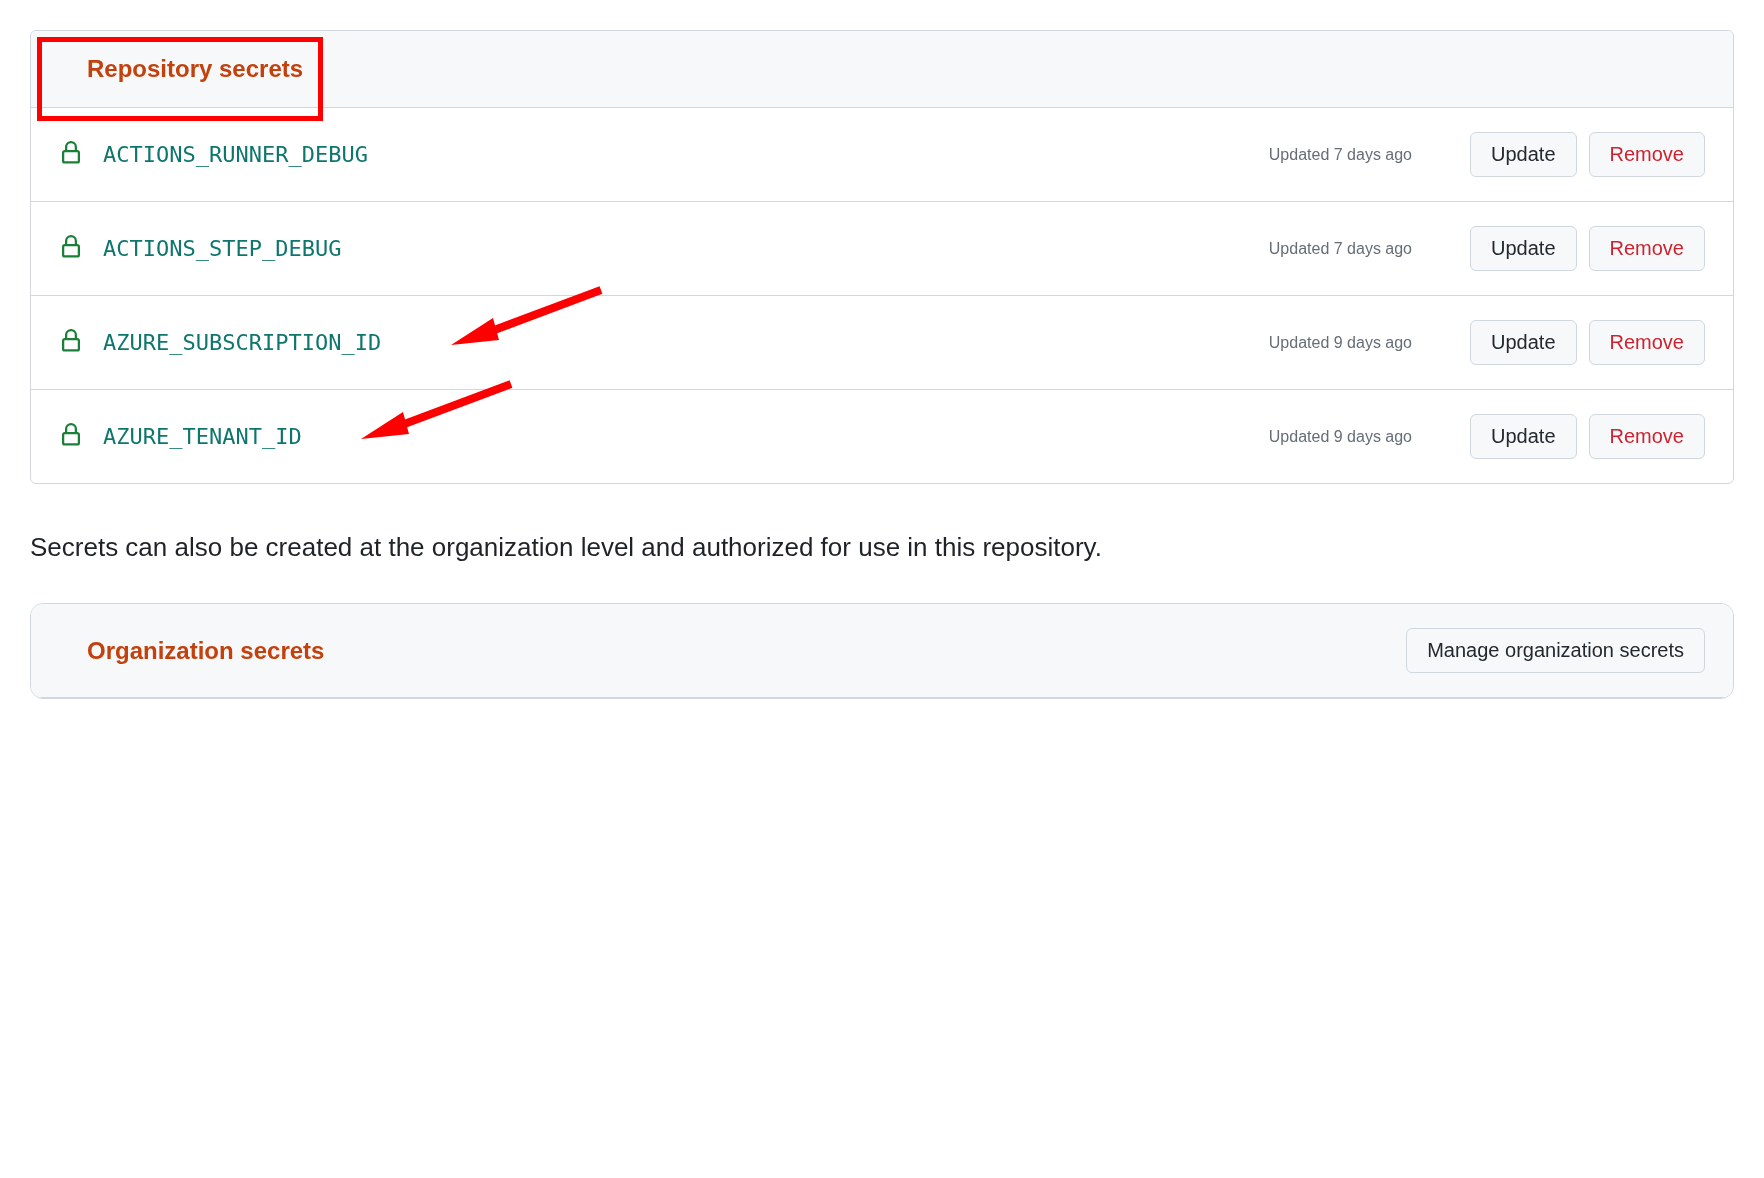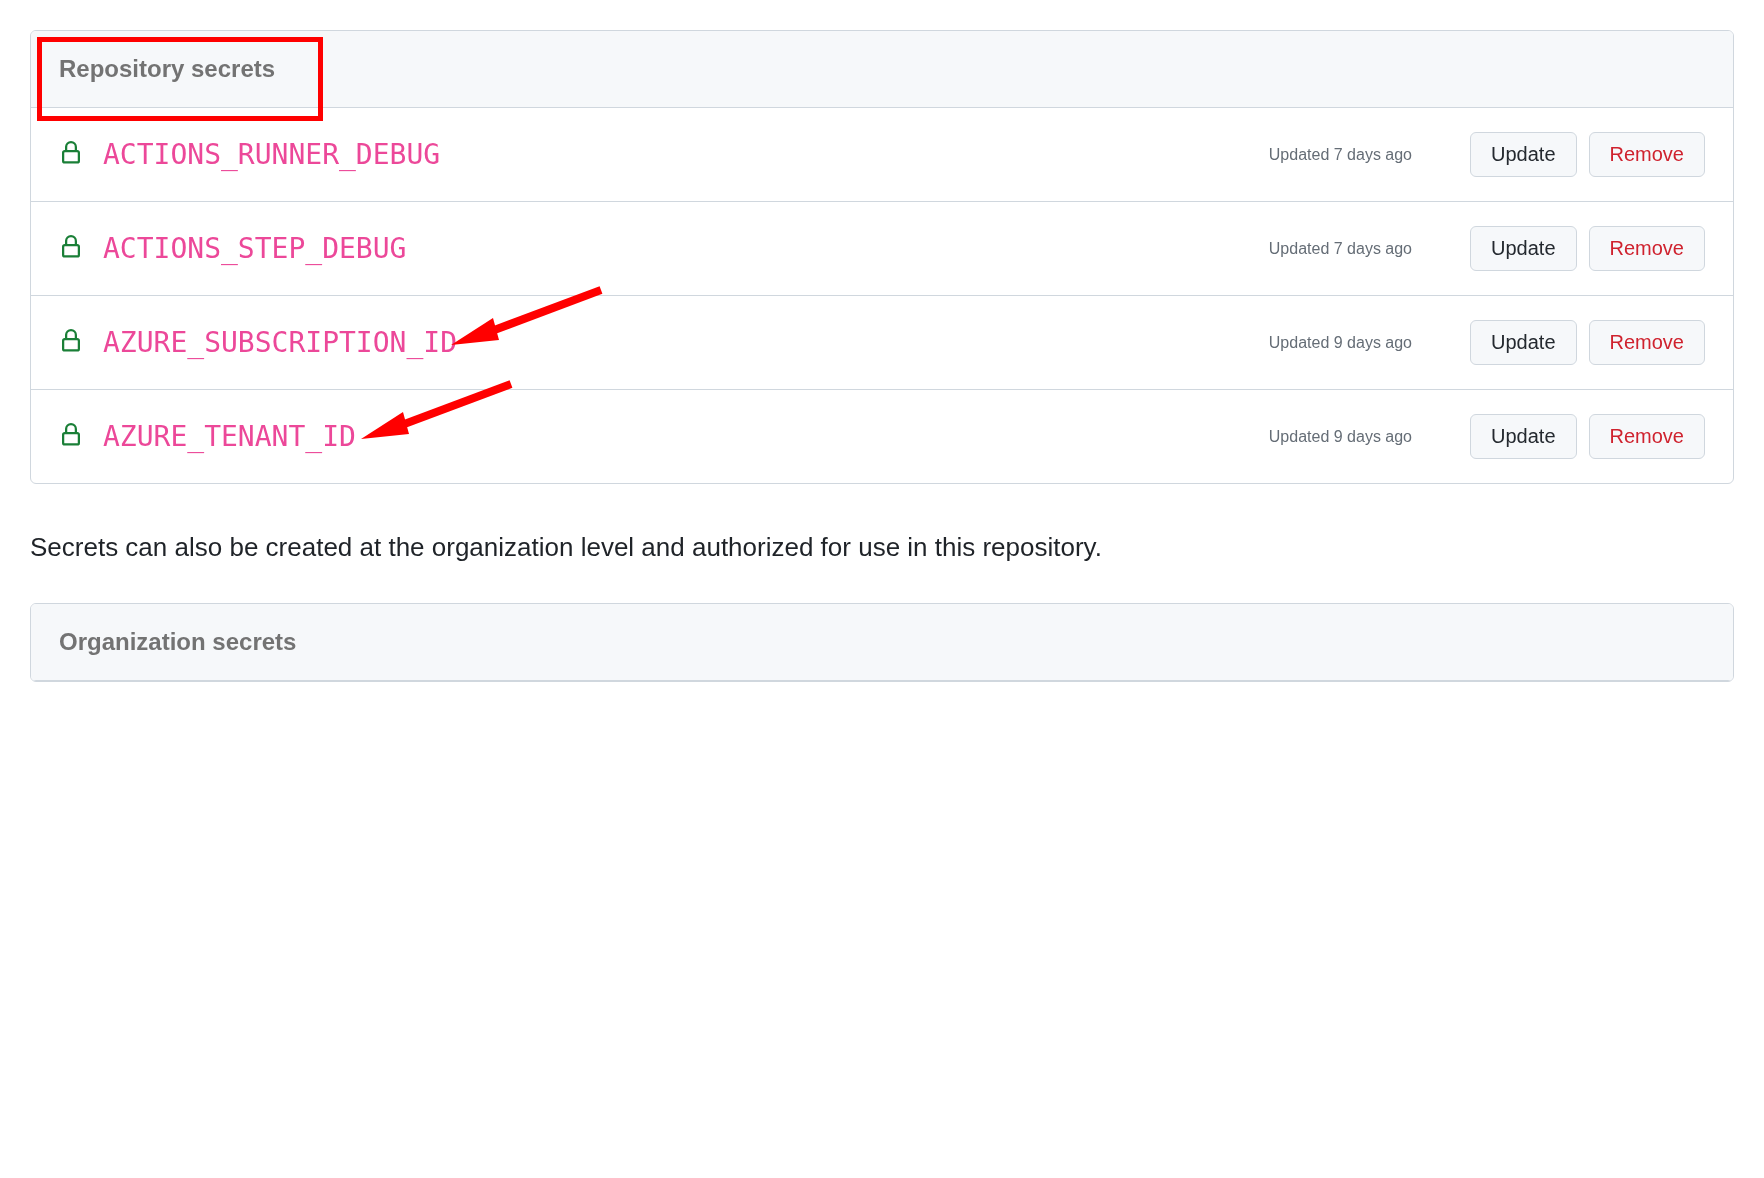--- a/index.html
+++ b/index.html
@@ -24,21 +24,22 @@
       padding: 24px 28px;
       border-bottom: 1px solid #d0d7de;
       display: flex;
       align-items: center;
       justify-content: space-between;
       position: relative;
     }
     .panel-title {
       font-size: 24px;
       font-weight: 600;
-      color: #737373;
+      color: #c2410c;
+      margin-left: 28px;
     }
     .highlight-box {
       position: absolute;
       border: 5px solid #ff0000;
       top: 6px;
       left: 6px;
       width: 286px;
       height: 84px;
       pointer-events: none;
     }
@@ -52,23 +53,23 @@
     }
     .secret-row:last-child {
       border-bottom: none;
     }
     .lock-icon {
       width: 24px;
       height: 28px;
       flex-shrink: 0;
     }
     .secret-name {
-      color: #ec4899;
+      color: #0f766e;
       font-family: ui-monospace, SFMono-Regular, "SF Mono", Menlo, Consolas, monospace;
-      font-size: 28px;
+      font-size: 22px;
       font-weight: 400;
       flex-grow: 0;
     }
     .spacer {
       flex-grow: 1;
     }
     .updated-text {
       color: #656d76;
       font-size: 16px;
       margin-right: 20px;
@@ -185,17 +186,18 @@
     <span class="updated-text">Updated 9 days ago</span>
     <div class="btn-group">
       <button class="btn">Update</button>
       <button class="btn btn-danger">Remove</button>
     </div>
   </div>
 </div>
 
 <p class="description">Secrets can also be created at the organization level and authorized for use in this repository.</p>
 
-<div class="panel" style="margin-bottom:0;">
+<div class="panel" style="margin-bottom:0;border-radius:13px;">
   <div class="panel-header">
     <h2 class="panel-title">Organization secrets</h2>
+    <button class="btn">Manage organization secrets</button>
   </div>
 </div>
 
 </body></html>

